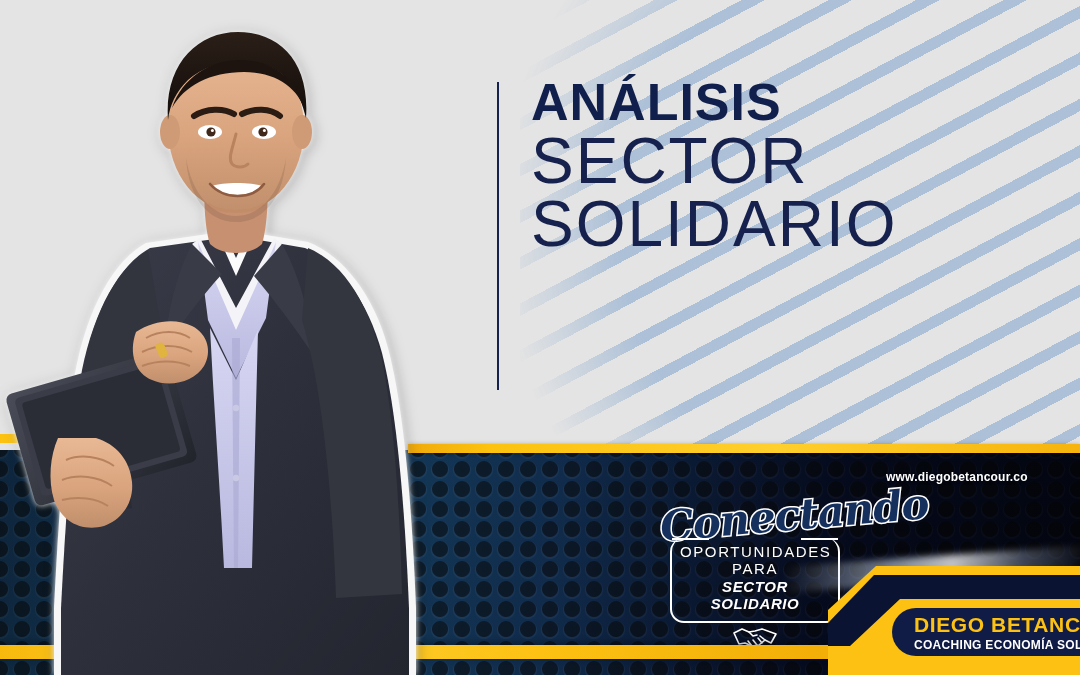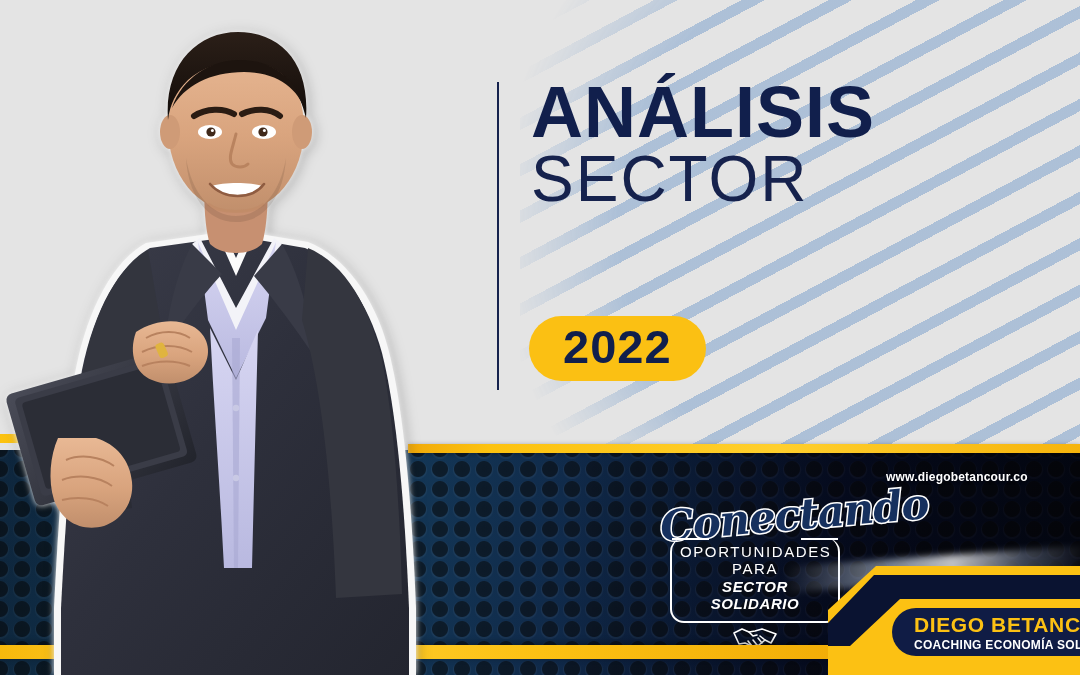--- a/index.html
+++ b/index.html
@@ -29,21 +29,21 @@
 
   
   .vrule{
     position:absolute;left:497px;top:82px;width:2px;height:308px;
     background:#15224d;
   }
 
   
   .headline{position:absolute;left:531px;top:79px;width:540px;}
   .h-line1{
-    font-size:72px;font-weight:bold;letter-spacing:1px;line-height:0.92;
+    font-size:52px;font-weight:bold;letter-spacing:1px;line-height:0.92;
     color:#111f4c;margin:0;
   }
   .h-line2,.h-line3{
     font-size:64px;font-weight:300;letter-spacing:2px;line-height:1.02;
     color:#16224d;margin:0;
   }
   .h-line2{margin-top:2px;}
   .h-line3{margin-top:-2px;}
 
   .year-pill{
@@ -187,23 +187,23 @@
 
   <div class="top-panel">
     <div class="stripes"></div>
   </div>
 
   <div class="vrule"></div>
 
   <div class="headline">
     <div class="h-line1">ANÁLISIS</div>
     <div class="h-line2">SECTOR</div>
-  </div>
-
-  <div class="year-pill">2022</div>
+    <div class="h-line3">SOLIDARIO</div>
+  </div>
+
 
   <div class="bottom-panel">
     <div class="dots"></div>
     <div class="bp-vignette"></div>
   </div>
 
   <div class="yellow-top-rule"></div>
   <div class="yellow-left-rule"></div>
 
   <div class="website">www.diegobetancour.co</div>

